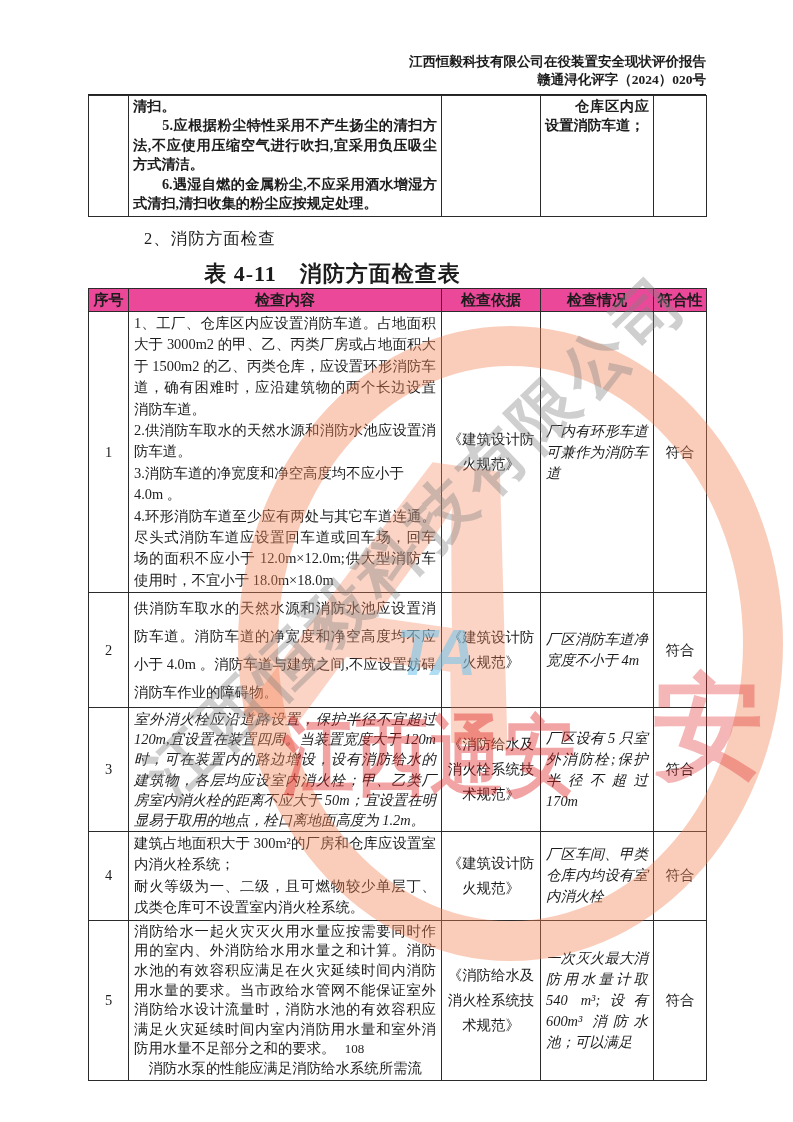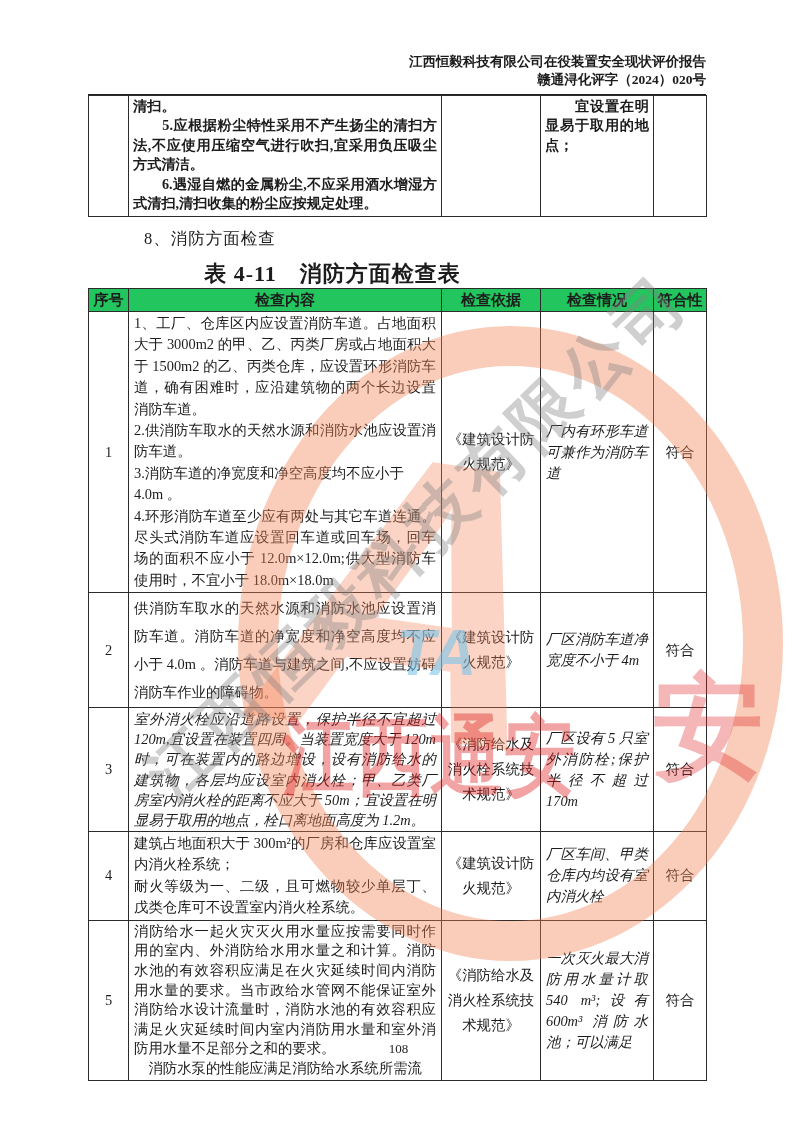--- a/index.html
+++ b/index.html
@@ -22,36 +22,36 @@
   .cont{position:absolute;left:88px;top:95px;width:618px;}
   .cont td{vertical-align:top;font-size:14.2px;line-height:19.4px;padding:1px 4px;font-weight:bold;}
   .cont tr{height:121px;}
   .pre{white-space:pre-line;text-align:justify;}
   
   .sec{position:absolute;left:144px;top:228px;font-size:16.5px;letter-spacing:1px;}
   .ttl{position:absolute;left:0;top:259px;width:665px;text-align:center;
        font-weight:bold;font-size:22px;letter-spacing:1px;}
   
   .main{position:absolute;left:88px;top:288px;width:618px;}
-  .main th{font-size:15px;height:22px;padding:0 2px;background:#22c55e;}
+  .main th{font-size:15px;height:22px;padding:0 2px;background:#ec4899;}
   .main td{font-size:14.4px;padding:1px 5px;}
   .c-no{text-align:center;vertical-align:middle;}
   .c-content{vertical-align:top;text-align:justify;white-space:pre-line;}
   .c-basis{text-align:center;vertical-align:middle;white-space:pre-line;}
   .c-sit{vertical-align:middle;text-align:justify;white-space:pre-line;}
   .c-conf{text-align:center;vertical-align:middle;}
   .r1{height:258px;}.r1 .c-content{line-height:21.4px;}
   .r2{height:88px;} .r2 .c-content{line-height:28px;}
   .r3{height:122px;}.r3 .c-content{line-height:20.1px;font-style:italic;}
   .r4{height:88px;} .r4 .c-content{line-height:21.5px;}
   .r5{height:158px;}.r5 .c-content{line-height:19.6px;}
   .main .c-sit{line-height:21px;font-style:italic;}
   .main .c-basis{line-height:25px;}
   
-  .pgnum{position:absolute;left:0;top:1041px;width:709px;text-align:center;font-size:13px;margin-left:44px;}
+  .pgnum{position:absolute;left:0;top:1041px;width:709px;text-align:center;font-size:13px;}
   
   .wm{position:absolute;inset:0;pointer-events:none;overflow:hidden;}
   .wm-ring{position:absolute;left:238px;top:326px;width:465px;height:555px;
            border:40px solid rgba(242,130,84,0.40);border-radius:50%;}
   .wm-logo{position:absolute;left:268px;top:398px;font-size:400px;line-height:1;
            font-weight:bold;font-style:italic;color:rgba(242,130,84,0.34);
            font-family:"Liberation Sans","DejaVu Sans",sans-serif;
            transform:rotate(8deg);}
   .wm-gray{position:absolute;left:158px;top:742px;white-space:nowrap;
            font-size:66px;font-weight:bold;letter-spacing:6px;
@@ -82,27 +82,27 @@
     <col style="width:113px">
       <col style="width:53px">
   </colgroup>
   <tbody>
       <tr>
     <td></td>
     <td class="pre">清扫。
 　　5.应根据粉尘特性采用不产生扬尘的清扫方法,不应使用压缩空气进行吹扫,宜采用负压吸尘方式清洁。
 　　6.遇湿自燃的金属粉尘,不应采用酒水增湿方式清扫,清扫收集的粉尘应按规定处理。</td>
     <td></td>
-    <td class="pre" style="vertical-align:top">　　宜设置在明显易于取用的地点；</td>
+    <td class="pre" style="vertical-align:top">　　仓库区内应设置消防车道；</td>
     <td></td>
   </tr>
 </tbody>
   </table>
 
-<div class="sec">8、消防方面检查</div>
+<div class="sec">2、消防方面检查</div>
 <div class="ttl">表 4-11　消防方面检查表</div>
 
 <table class="main">
   <colgroup>
     <col style="width:40px">
       <col style="width:313px">
       <col style="width:99px">
     <col style="width:113px">
       <col style="width:53px">
   </colgroup>

